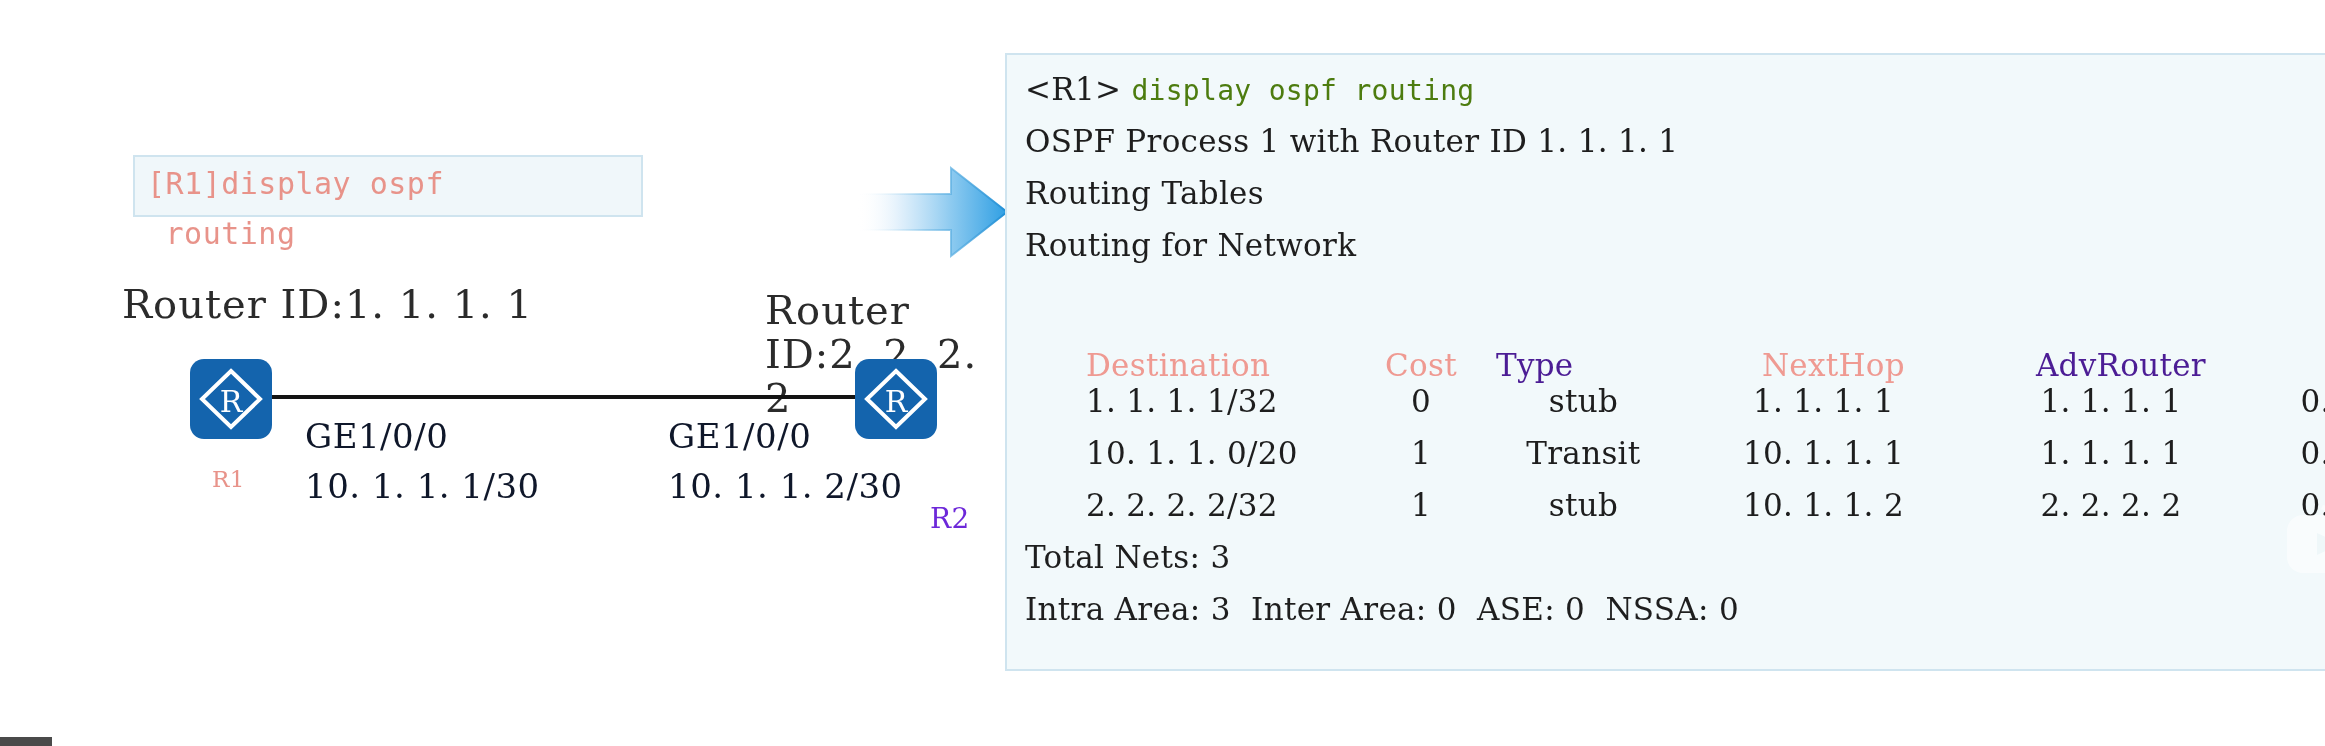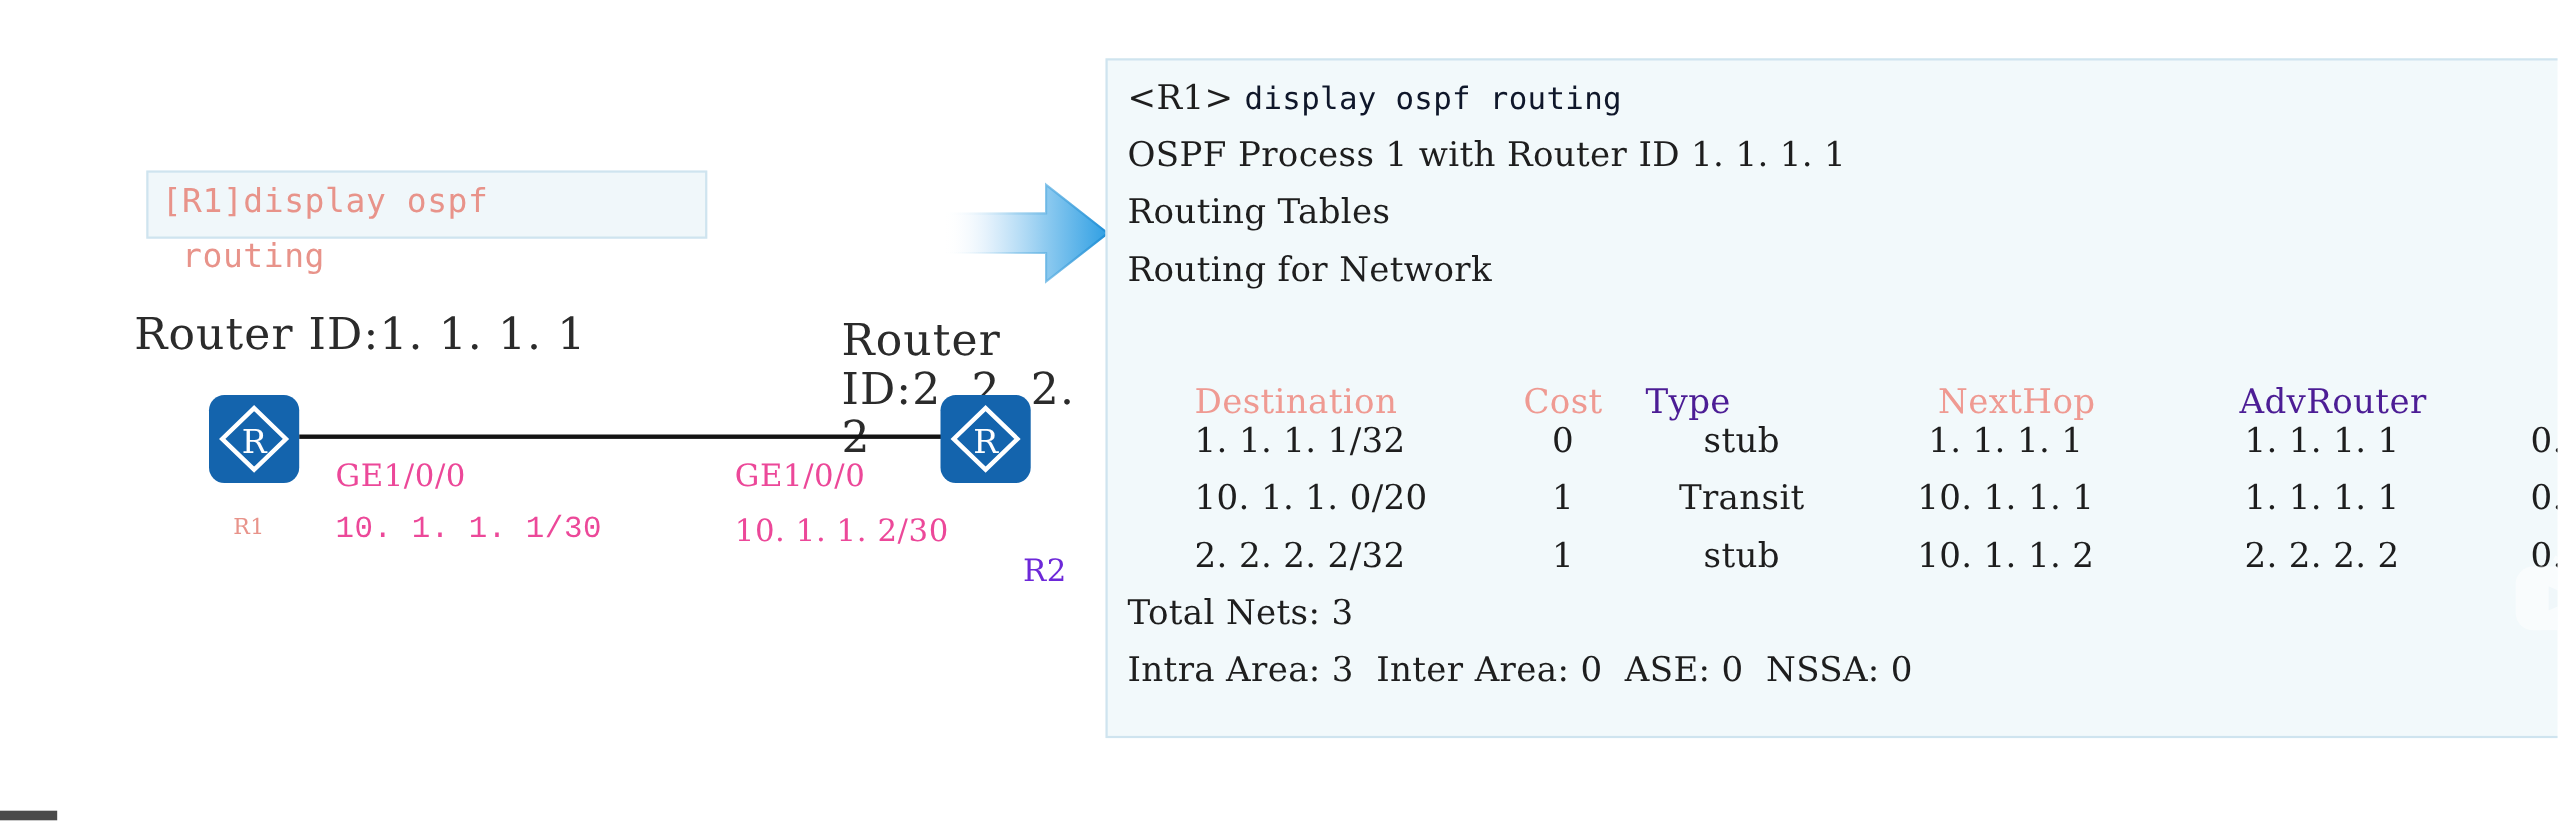--- a/index.html
+++ b/index.html
@@ -81,33 +81,33 @@
     position: absolute;
     left: 272px;
     top: 395px;
     width: 590px;
     height: 4px;
     background: #131313;
   }
 
   .diagram-text {
     position: absolute;
-    font-size: 28px;
-    color: #ec4899;
+    font-size: 34px;
+    color: #0f172a;
     white-space: pre;
     letter-spacing: 0.5px;
   }
   #if-left-name  { left: 305px; top: 416px; }
-  #if-left-addr  { left: 305px; top: 466px; font-family: Liberation Mono, monospace; }
+  #if-left-addr  { left: 305px; top: 466px; }
   #if-right-name { left: 668px; top: 416px; }
   #if-right-addr { left: 668px; top: 466px; }
   #label-r1 {
     left: 212px; top: 466px;
     color: #e8938a;
-    font-size: 20px;
+    font-size: 23px;
   }
   #label-r2 {
     left: 930px; top: 466px;
     color: #6d28d9;
     font-size: 28px;
     margin-top: 36px;
   }
 
   
   #flow-arrow {
@@ -141,21 +141,21 @@
     font-size: 31px;
     line-height: 52px;
     color: #1e1e1e;
     white-space: pre;
     letter-spacing: 0.3px;
     height: 52px;
   }
   .out-line.blank { color: transparent; }
   .prompt { color: #1e1e1e; }
   .cmd-echo {
-    color: #0f172a;
+    color: #4d7c0f;
     font-family: "DejaVu Sans Mono", "Liberation Mono", monospace;
     font-size: 28px;
   }
 
   
   .tbl-row {
     height: 52px;
     line-height: 52px;
     font-size: 31px;
     white-space: pre;

